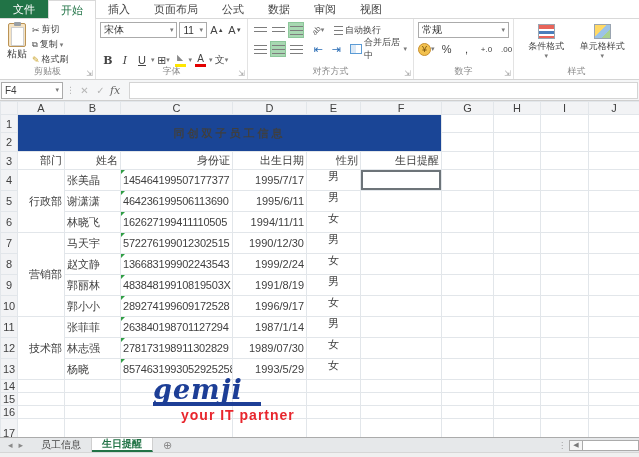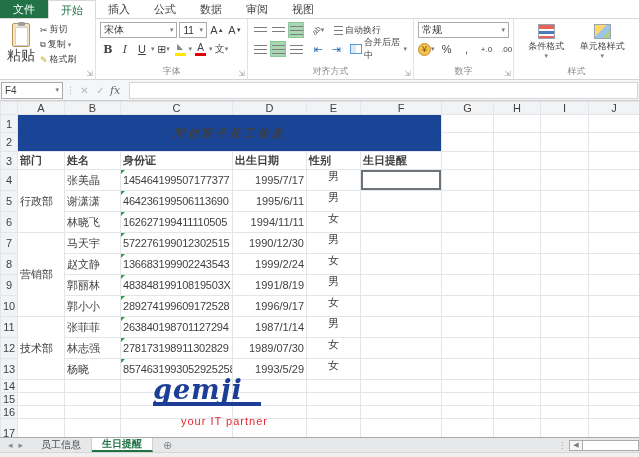--- a/index.html
+++ b/index.html
@@ -45,34 +45,34 @@
   .fx-x,.fx-ok { color:#b5b5b5; font-size:10px; width:13px; text-align:center; }
   .fx { font-family:"DejaVu Serif",serif; font-style:italic; color:#666; font-size:11px; width:16px; }
   .finput { flex:1; height:17px; background:#fff; border:1px solid #d4d4d4; }
 
   
   .grid-wrap { height:336px; overflow:hidden; background:#fff; }
   table.sheet { border-collapse:collapse; table-layout:fixed; width:639px; }
   table.sheet td { border:1px solid #e2e6ea; font-size:11px; color:#3f3f3f; overflow:hidden; white-space:nowrap; padding:0 2px; }
   td.hdr { background:#f2f3f5; border:1px solid #d3d6da; color:#5f6b76; text-align:center; font-size:10px; padding:0; }
   td.t { border:1px solid #6f6f6f; }
-  td.banner { background:#1a4596; color:#fff; font-weight:bold; font-size:17px; text-align:center; letter-spacing:3px; border:1px solid #1a4596;font-style:italic; }
-  td.hred { color:#e30000; font-weight:bold; text-align:left; font-size:12px;margin-top:12px; }
-  td.dept { text-align:left; color:#444; }
+  td.banner { background:#1a4596; color:#fff; font-weight:bold; font-size:17px; text-align:center; letter-spacing:3px; border:1px solid #1a4596; }
+  td.hred { color:#e30000; font-weight:normal; text-align:right; font-size:12px;margin-top:12px; }
+  td.dept { text-align:right; color:#444; }
   td.idc { position:relative; padding-left:7px; letter-spacing:-0.2px; }
   td.dtc { text-align:right; padding-right:4px; }
   td.gen { text-align:center; vertical-align:top; line-height:13px; }
   td.sel { box-shadow:inset 0 0 0 2px #6d7479; }
   .tri { position:absolute; top:0; left:0; width:0; height:0; border-top:4px solid #2f9e44; border-right:4px solid transparent; }
 
   
   .logo { position:absolute; left:153px; top:377px; width:170px; }
   .logo-text { font-family:"DejaVu Serif",serif; font-style:italic; font-weight:bold; font-size:27px; line-height:26px; color:#1d3e96; letter-spacing:1px; }
   .logo-bar { width:108px; height:4px; background:#1d3e96; margin-top:-1px; }
-  .logo-tag { color:#e8262d; font-weight:normal; font-size:11px; letter-spacing:1px; margin:9px 0 0 28px; }
+  .logo-tag { color:#e8262d; font-weight:bold; font-size:14px; letter-spacing:1px; margin:1px 0 0 28px; }
 
   
   .tabbar { height:15px; background:#e6e8ea; border-top:1px solid #ababab; display:flex; align-items:stretch; font-size:10px; }
   .navarrows { display:flex; align-items:center; gap:6px; padding:0 8px; color:#8a8a8a; font-size:9px; }
   .stab { display:flex; align-items:center; padding:0 10px; border-right:1px solid #cfcfcf; color:#444; }
   .stab.active { background:#fff; color:#217346; font-weight:bold; border-bottom:2px solid #217346; }
   .newsheet { display:flex; align-items:center; padding:0 10px; color:#8a8a8a; font-size:11px; }
   .tab-space { flex:1; }
   .splitter { display:flex; align-items:center; color:#9a9a9a; font-size:8px; padding:0 3px; }
   .hscroll { display:flex; align-items:center; margin:1px 0; }
@@ -83,53 +83,55 @@
 </style>
 </head>
 <body>
 
 <div class="app">
 
   <div class="tabs-row">
     <div class="file-tab">文件</div>
     <div class="rtab active">开始</div>
     <div class="rtab">插入</div>
+    <div class="rtab">页面布局</div>
     <div class="rtab">公式</div>
     <div class="rtab">数据</div>
     <div class="rtab">审阅</div>
     <div class="rtab">视图</div>
   </div>
 
   <div class="ribbon">
 
     <div class="rgroup" style="width:96px">
       <div class="col" style="align-items:center; padding:1px 3px">
         <span class="clipboard"></span>
-        <span style="font-size:14px">粘贴</span>
+        <span style="font-size:10px">粘贴</span>
       </div>
       <div class="col" style="justify-content:flex-start">
         <div class="smallbtn">
             <span>✂</span>
             <span>剪切</span>
           </div>
         <div class="smallbtn">
             <span style="font-size:8px">⧉</span>
             <span>复制</span>
             <span class="ddarrow">▾</span>
           </div>
         <div class="smallbtn">
             <span style="color:#c9a227">✎</span>
             <span>格式刷</span>
           </div>
       </div>
+      <div class="rgroup-label">剪贴板</div>
       <div class="launcher">⇲</div>
     </div>
 
     <div class="rgroup" style="width:152px">
-      <div class="col" style="width:100%; gap:3px">
+      <div class="col" style="width:100%; gap:14px">
         <div class="row" style="gap:2px">
           <div class="inputbox" style="width:86px">
               <span>宋体</span>
               <span class="ddarrow">▾</span>
             </div>
           <div class="inputbox" style="width:30px">
               <span>11</span>
               <span class="ddarrow">▾</span>
             </div>
           <div class="glyphbtn">A<span style="font-size:6px">▲</span></div>

